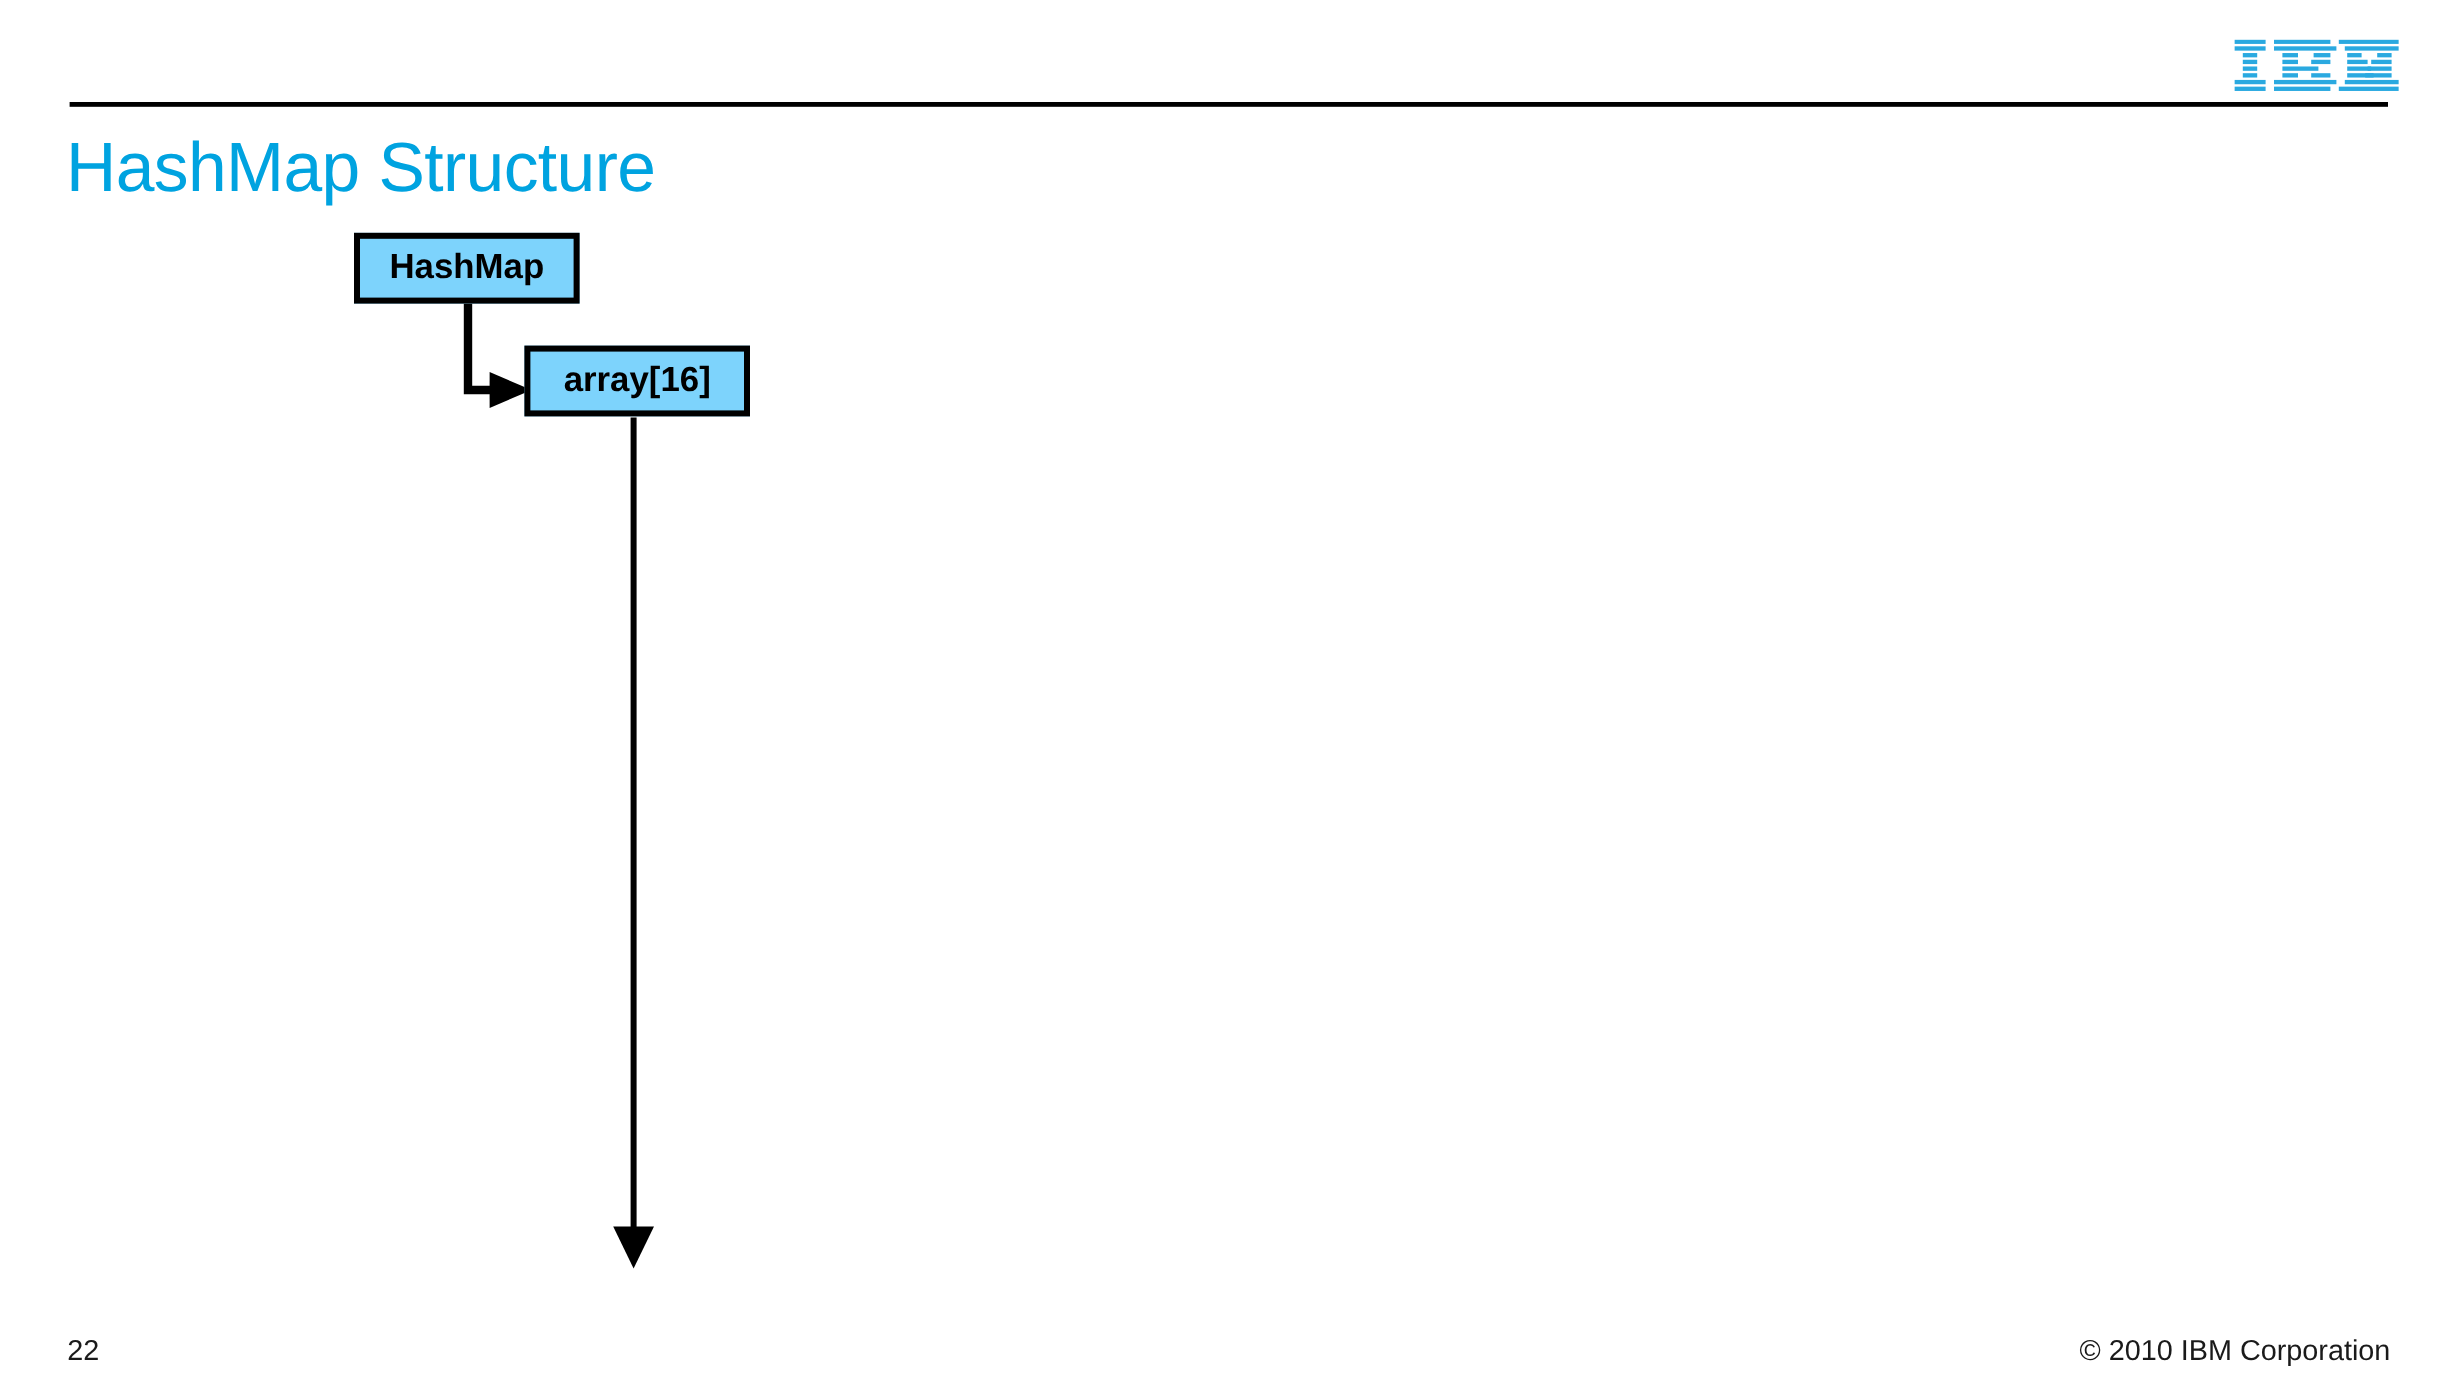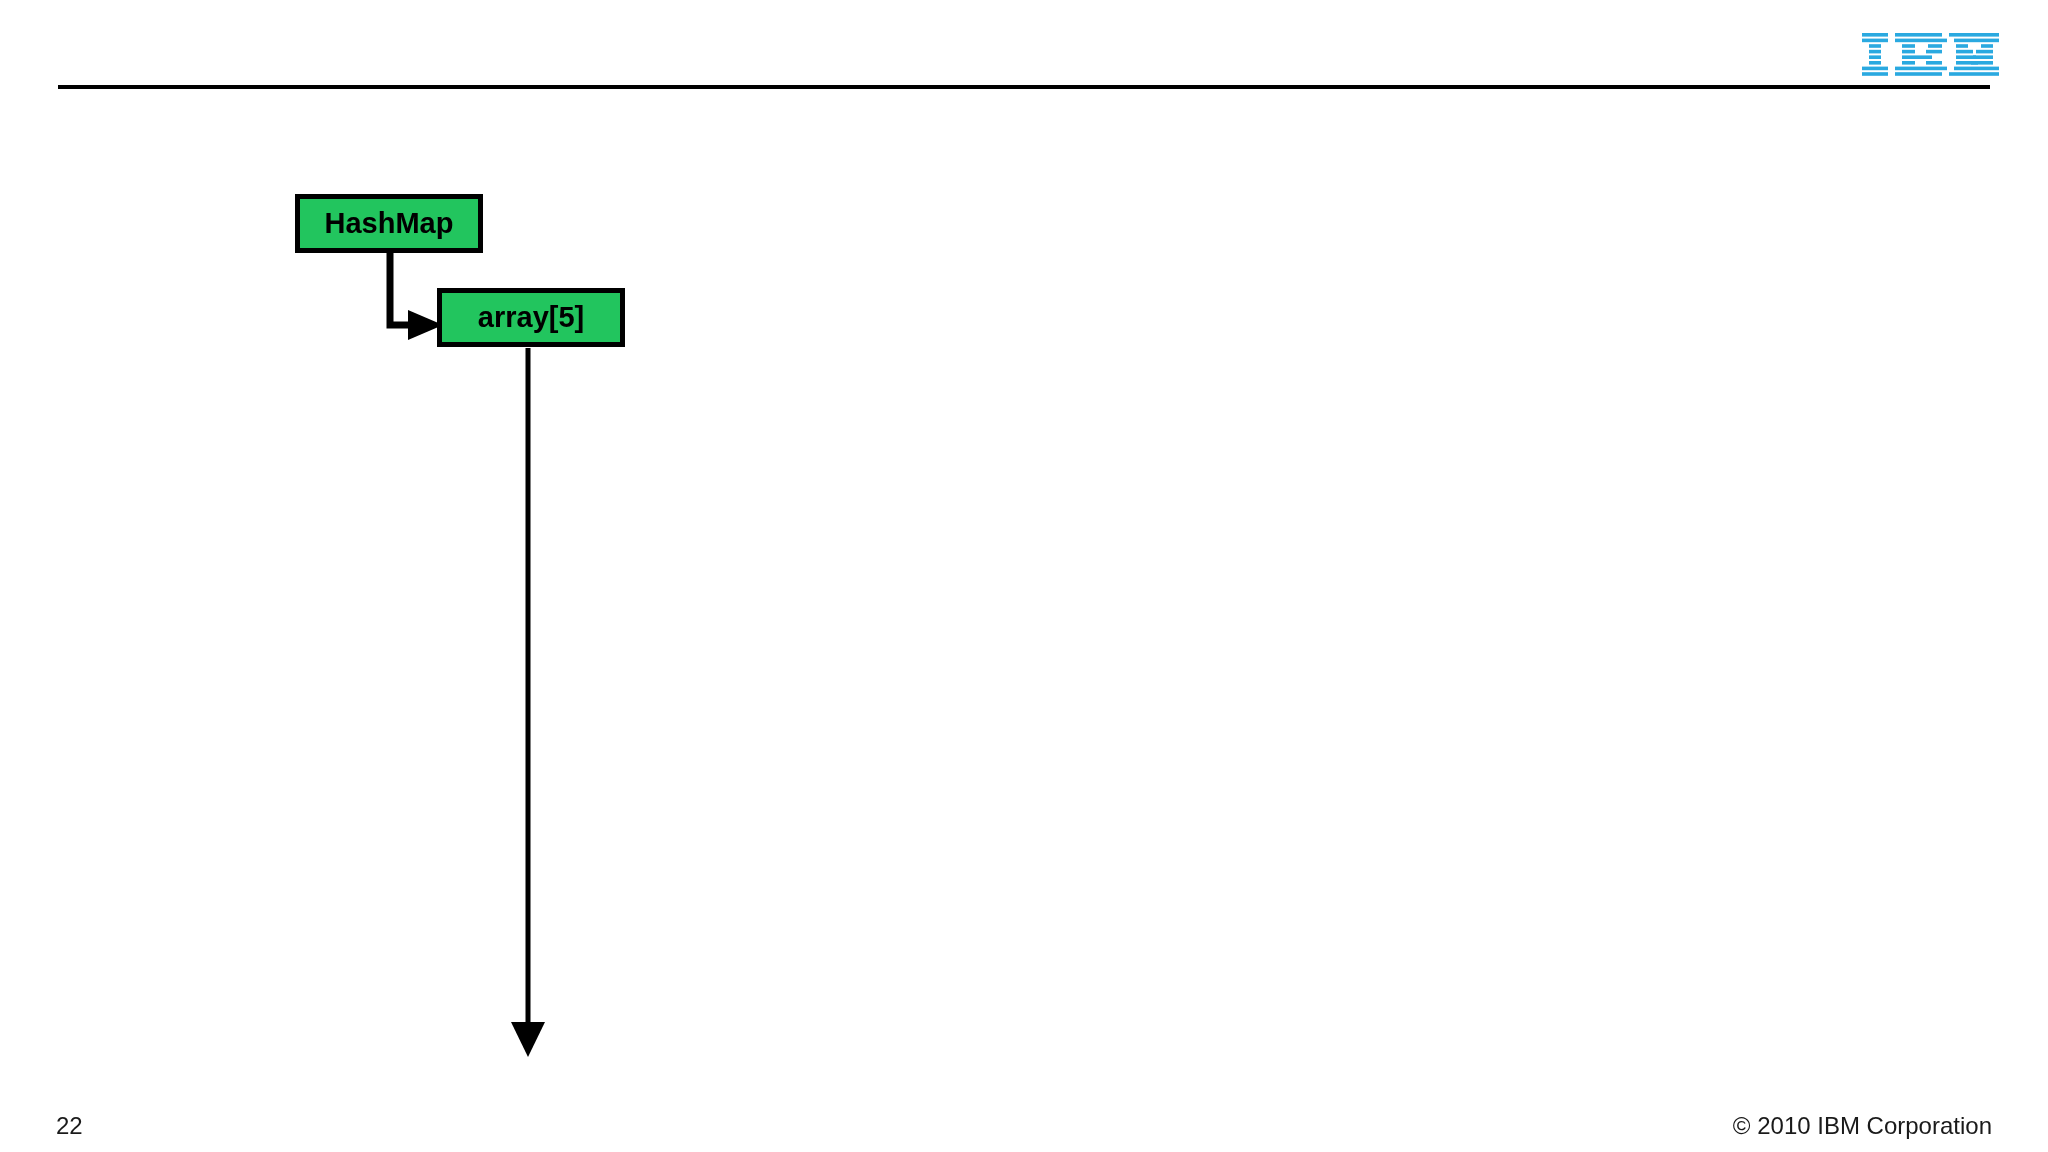--- a/index.html
+++ b/index.html
@@ -50,21 +50,21 @@
   
   #diagram {
     position: absolute;
     left: 0;
     top: 0;
     width: 2048px;
     height: 1152px;
   }
   .node-box {
     position: absolute;
-    background: #22c55e;
+    background: #7dd3fc;
     border: 5px solid #000000;
     box-sizing: border-box;
     display: flex;
     align-items: center;
     justify-content: center;
   }
   .node-label {
     font-size: 29px;
     font-weight: bold;
     color: #000000;
@@ -147,38 +147,39 @@
 
         <rect x="0" y="39.2" width="26" height="3.6"></rect>
         <rect x="33" y="39.2" width="47" height="3.6"></rect>
         <rect x="87" y="39.2" width="50" height="3.6"></rect>
       </g>
     </svg>
   </div>
 
   <div class="header-rule"></div>
 
+  <div class="slide-title">HashMap Structure</div>
 
   <svg id="diagram" viewBox="0 0 2048 1152" xmlns="http://www.w3.org/2000/svg">
 
     <g>
       <path d="M 390 253 L 390 325 L 415 325" fill="none" stroke="#000000" stroke-width="7"></path>
       <polygon points="408,310 443,325 408,340" fill="#000000"></polygon>
     </g>
 
     <g>
       <line x1="528" y1="348" x2="528" y2="1028" stroke="#000000" stroke-width="5"></line>
       <polygon points="511,1022 545,1022 528,1057" fill="#000000"></polygon>
     </g>
   </svg>
 
   <div id="box-hashmap" class="node-box">
     <span class="node-label">HashMap</span>
   </div>
 
   <div id="box-array" class="node-box">
-    <span class="node-label">array[5]</span>
+    <span class="node-label">array[16]</span>
   </div>
 
   <div class="page-number">22</div>
   <div class="copyright">© 2010 IBM Corporation</div>
 
 </div>
 
 </body></html>

